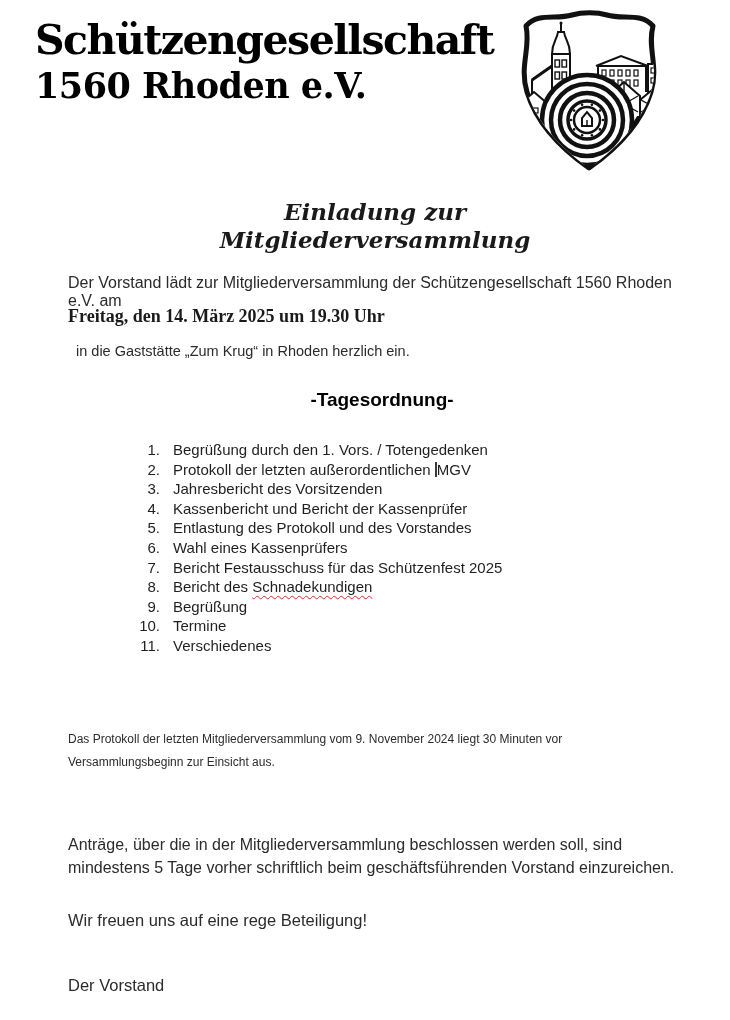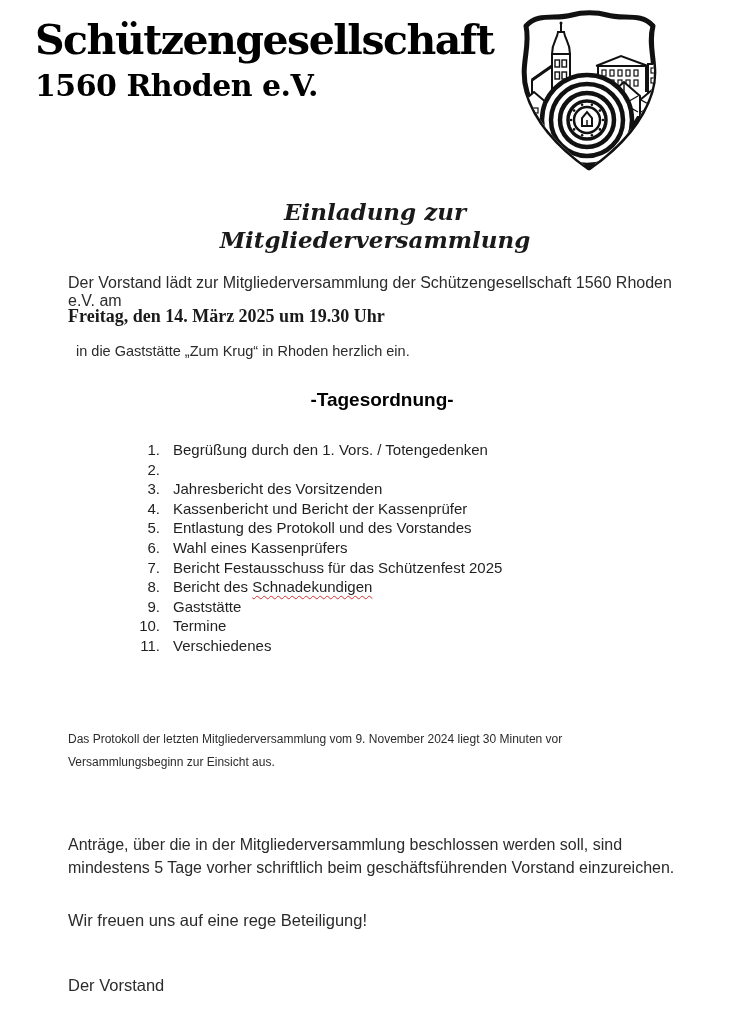--- a/index.html
+++ b/index.html
@@ -7,21 +7,21 @@
     width:730px; height:1020px; background:#ffffff; position:relative;
     font-family:"Liberation Sans", sans-serif; color:#2b2b2b; overflow:hidden;
   }
 
   
   .letterhead-text {
     position:absolute; left:35px; top:14px; width:460px; text-align:left;
     font-family:"DejaVu Serif", serif; font-weight:bold; color:#000;
   }
   .fraktur-line1 { font-size:41px; line-height:52px; letter-spacing:-1.5px; }
-  .fraktur-line2 { font-size:30px; line-height:40px; letter-spacing:-0.5px; }
+  .fraktur-line2 { font-size:35px; line-height:40px; letter-spacing:-0.5px; }
 
   .crest { position:absolute; left:512px; top:2px; width:155px; height:175px; }
 
   
   .doc-title {
     position:absolute; left:10px; top:198px; width:730px; text-align:center;
     font-family:"DejaVu Serif", serif; font-weight:bold; font-style:italic;
     font-size:23px; line-height:28px; color:#1a1a1a;
   }
 
@@ -153,20 +153,21 @@
   <p class="location">in die Gaststätte „Zum Krug“ in Rhoden herzlich ein.</p>
 
   <h2 class="agenda-heading">-Tagesordnung-</h2>
   <ol class="agenda">
     <li>
       <span class="num">1.</span>
       <span class="txt">Begrüßung durch den 1. Vors. / Totengedenken</span>
     </li>
     <li>
       <span class="num">2.</span>
+      <span class="txt"><span>Protokoll der letzten außerordentlichen</span> <span class="caret"></span><span>MGV</span></span>
     </li>
     <li>
       <span class="num">3.</span>
       <span class="txt">Jahresbericht des Vorsitzenden</span>
     </li>
     <li>
       <span class="num">4.</span>
       <span class="txt">Kassenbericht und Bericht der Kassenprüfer</span>
     </li>
     <li>
@@ -180,21 +181,21 @@
     <li>
       <span class="num">7.</span>
       <span class="txt">Bericht Festausschuss für das Schützenfest 2025</span>
     </li>
     <li>
       <span class="num">8.</span>
       <span class="txt"><span>Bericht des</span> <span class="misspelled">Schnadekundigen</span></span>
     </li>
     <li>
       <span class="num">9.</span>
-      <span class="txt">Gaststätte</span>
+      <span class="txt">Begrüßung</span>
     </li>
     <li>
       <span class="num">10.</span>
       <span class="txt">Termine</span>
     </li>
     <li>
       <span class="num">11.</span>
       <span class="txt">Verschiedenes</span>
     </li>
   </ol>

